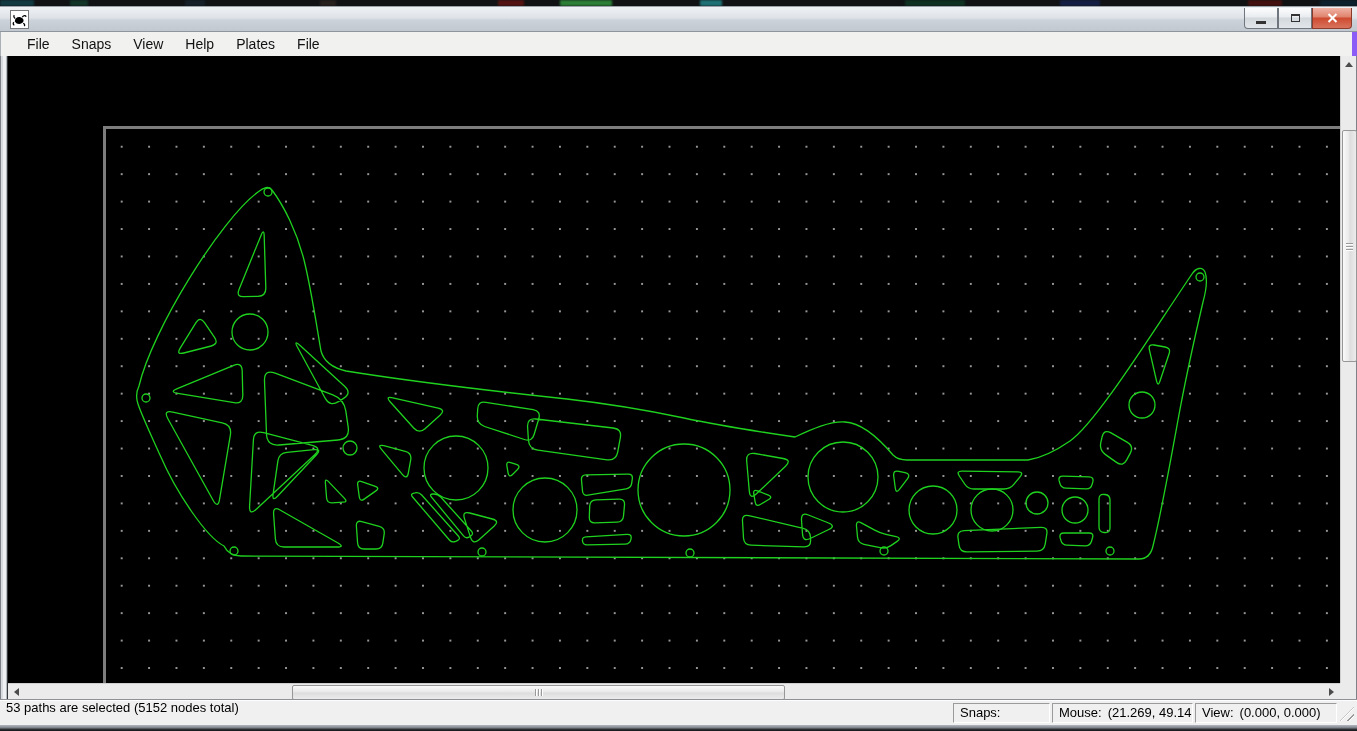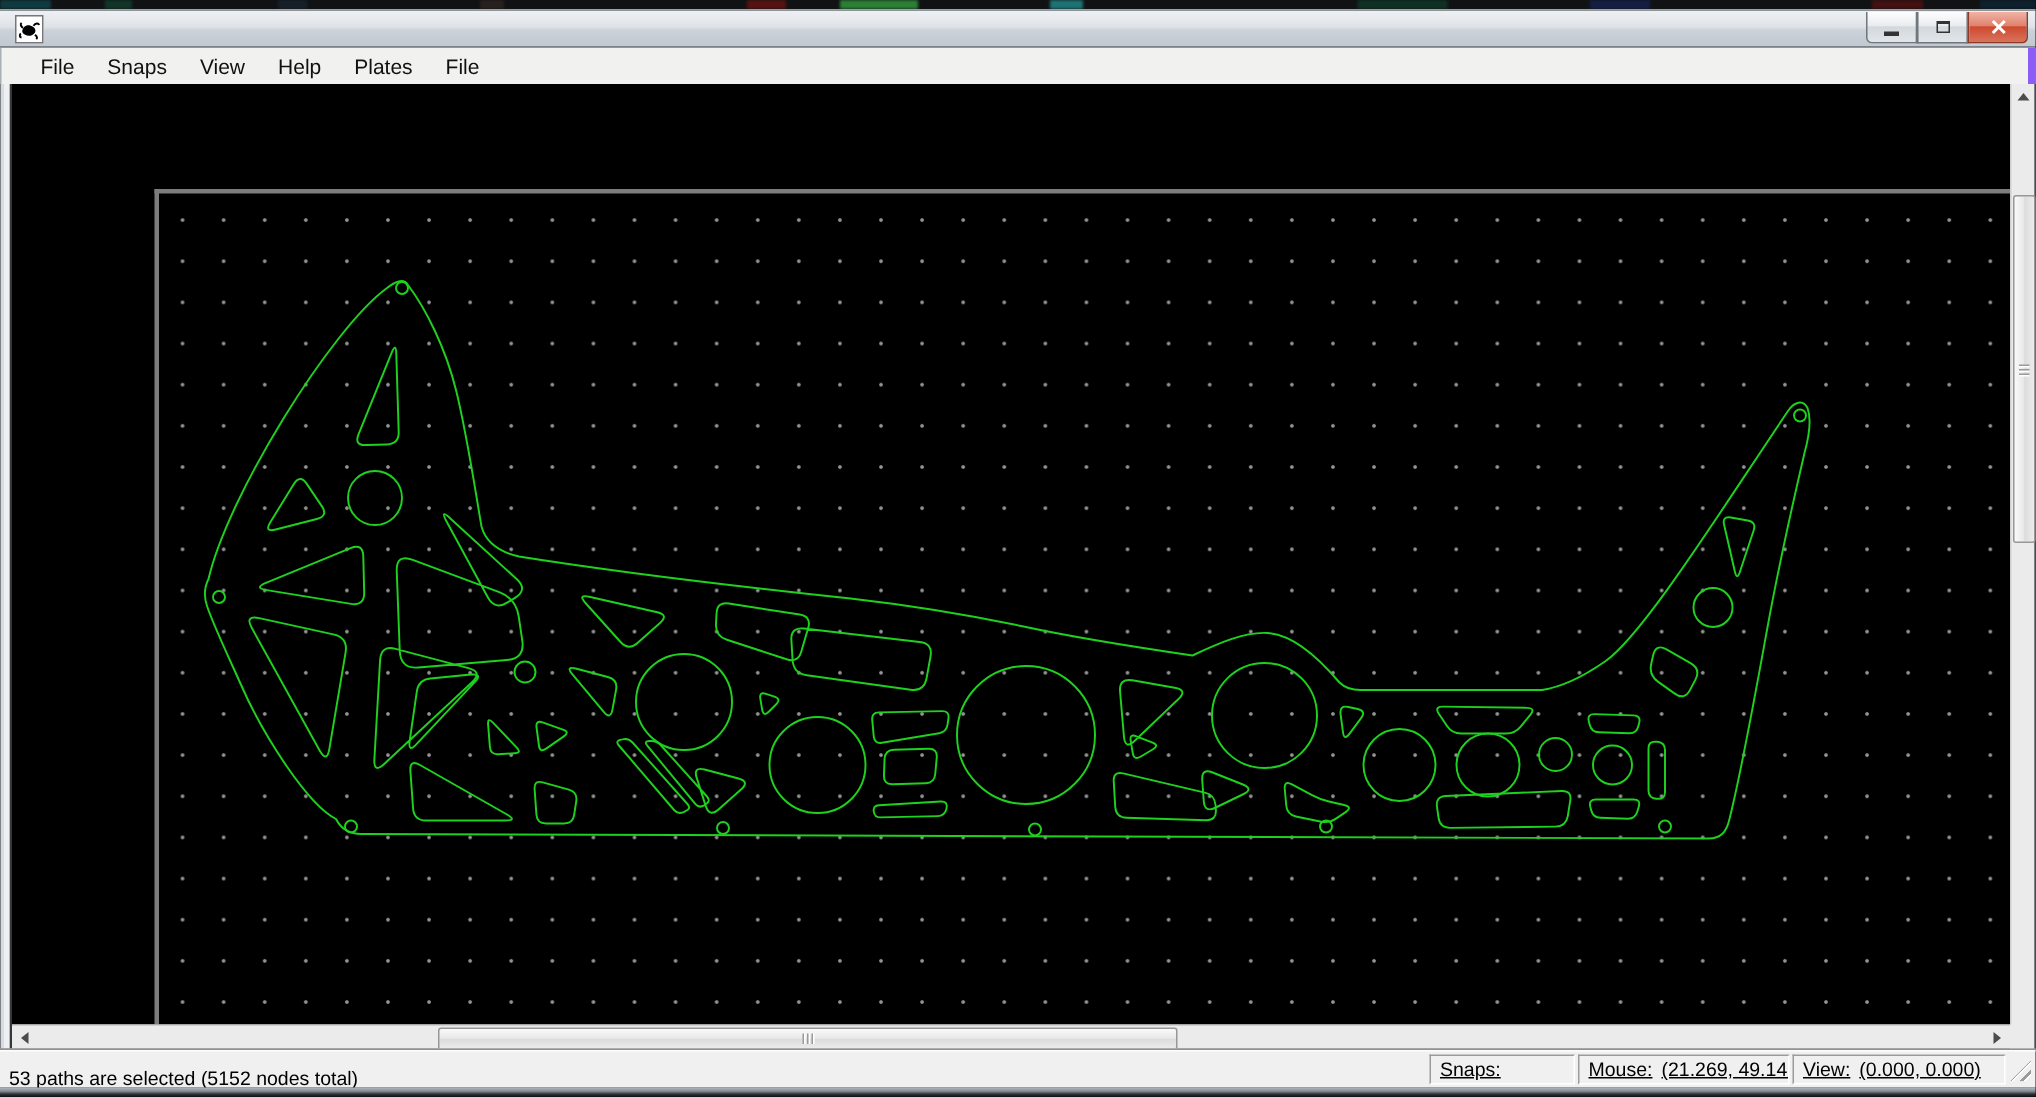--- a/index.html
+++ b/index.html
@@ -53,23 +53,23 @@
     background:linear-gradient(180deg,#fafafa 0%,#e8e8e8 48%,#dcdcdc 52%,#ececec 100%);
     display:flex;align-items:center;justify-content:center;gap:2px;}
   .h-thumb i{display:block;width:1px;height:7px;background:#9a9a9a;box-shadow:1px 0 0 #fff;}
   .v-thumb{position:absolute;left:1px;top:74px;width:13px;height:230px;border:1px solid #979797;border-radius:2px;
     background:linear-gradient(90deg,#fafafa 0%,#e8e8e8 48%,#dcdcdc 52%,#ececec 100%);
     display:flex;flex-direction:column;align-items:center;justify-content:center;gap:2px;}
   .v-thumb i{display:block;width:7px;height:1px;background:#9a9a9a;box-shadow:0 1px 0 #fff;}
   
   .statusbar{position:absolute;left:0;top:699px;width:1357px;height:26px;background:#f0f0f0;
     border-top:1px solid #8e9196;box-shadow:inset 0 1px 0 #fdfdfd;box-sizing:border-box;font-size:13px;color:#000;}
-  .status-left{position:absolute;left:6px;top:11px;white-space:nowrap;}
+  .status-left{position:absolute;left:6px;top:0;white-space:nowrap;}
   .spanel{position:absolute;top:3px;height:20px;box-sizing:border-box;border:1px solid;border-color:#9b9b9b #ffffff #ffffff #9b9b9b;
-    padding:1px 6px 0 6px;white-space:nowrap;overflow:hidden;text-decoration:underline;}
+    padding:1px 6px 0 6px;white-space:nowrap;overflow:hidden;}
   .spanel .lbl{margin-right:6px;}
   .p-snaps{left:953px;width:97px;}
   .p-mouse{left:1052px;width:141px;}
   .p-torch{left:1195px;width:142px;}
   .resize-grip{position:absolute;right:3px;bottom:4px;width:14px;height:14px;
     background:repeating-linear-gradient(-45deg,transparent 0 3px,#ffffff 3px 4px,#9b9b9b 4px 5.5px);
     clip-path:polygon(100% 0,100% 100%,0 100%);}
   .frame-bottom{position:absolute;left:0;top:725px;width:1357px;height:6px;
     background:linear-gradient(180deg,#b2b8bf 0%,#878d94 40%,#2c2f33 75%,#121417 100%);}
 </style>

